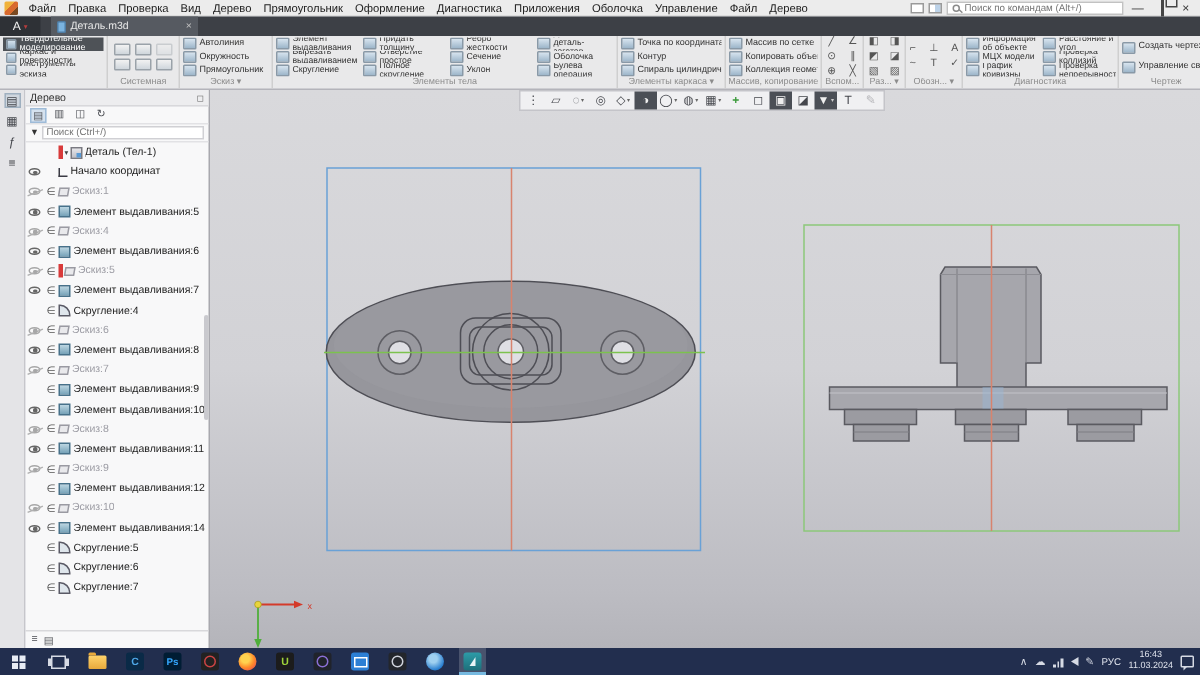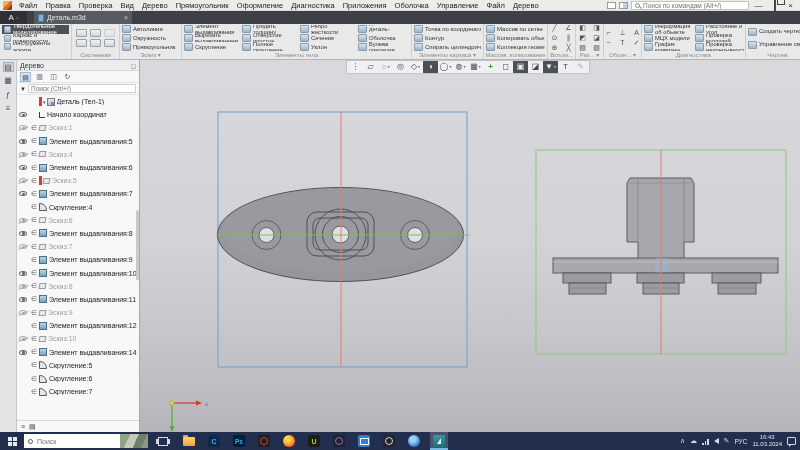--- a/index.html
+++ b/index.html
@@ -725,25 +725,20 @@
 
 <div class="taskbar">
   <span class="start">
     <span class="winlogo">
         <span></span>
         <span></span>
         <span></span>
         <span></span>
       </span>
   </span>
-  <span class="tsearch">
-    <span class="mag"></span>
-    <input placeholder="Поиск" style="">
-    <span class="bingpic"></span>
-  </span>
   <span class="tv"></span>
   <span class="apps">
       <span class="app" style="display: flex;">
         <span class="ai a-folder" style="display: flex;"></span>
       </span>
       <span class="app" style="display: flex;">
         <span class="ai a-cblue" style="display: flex;">C</span>
       </span>
       <span class="app" style="display: flex;">
         <span class="ai a-ps" style="display: flex;">Ps</span>

